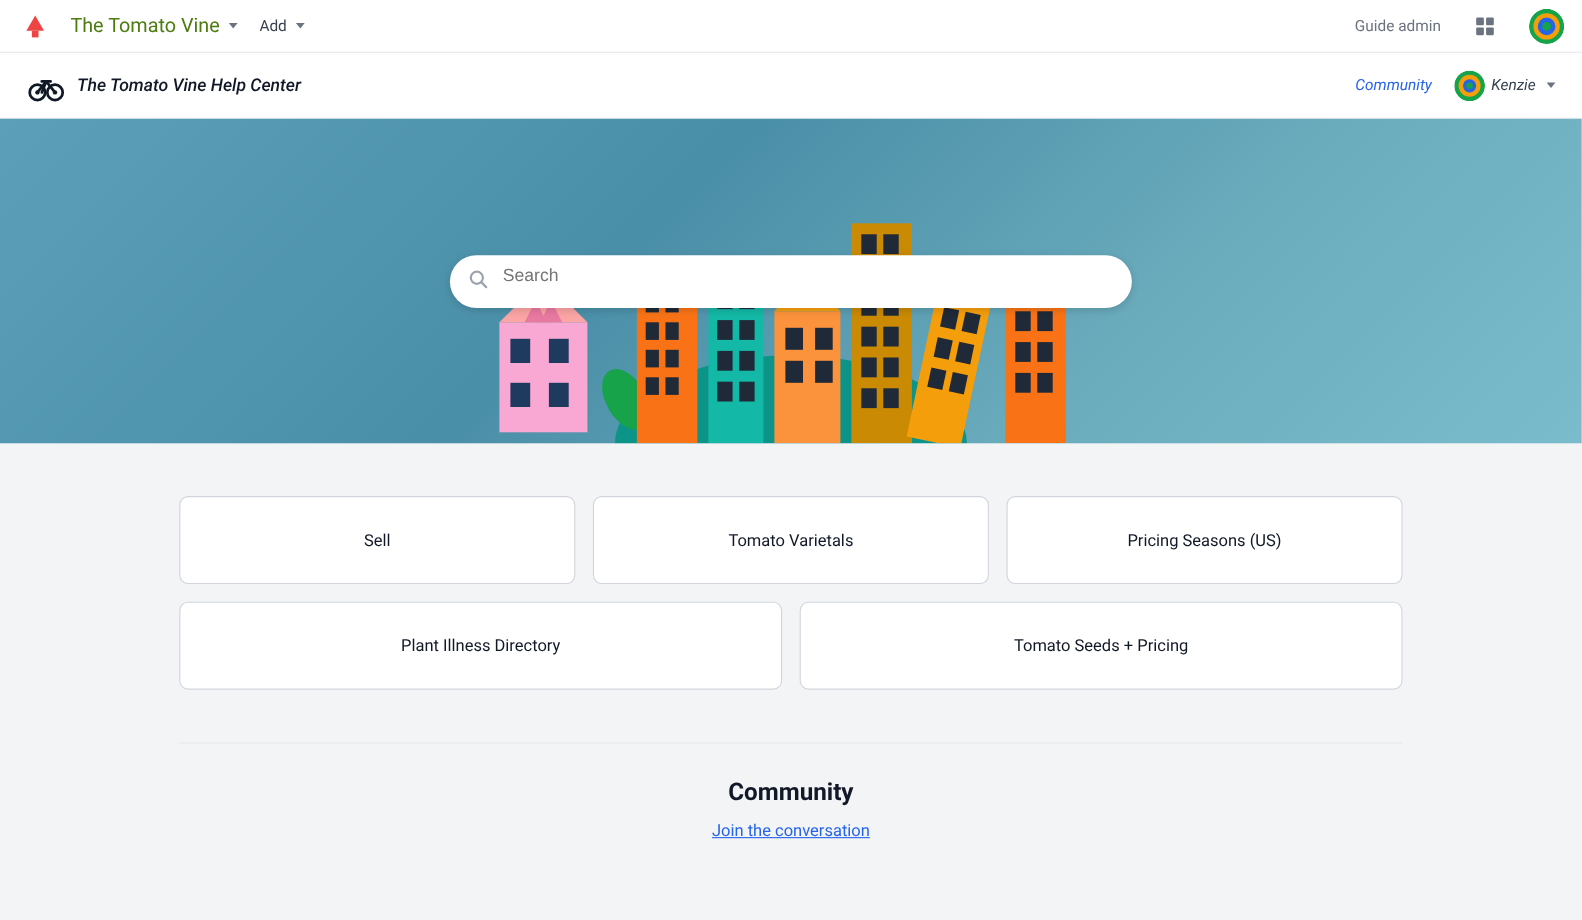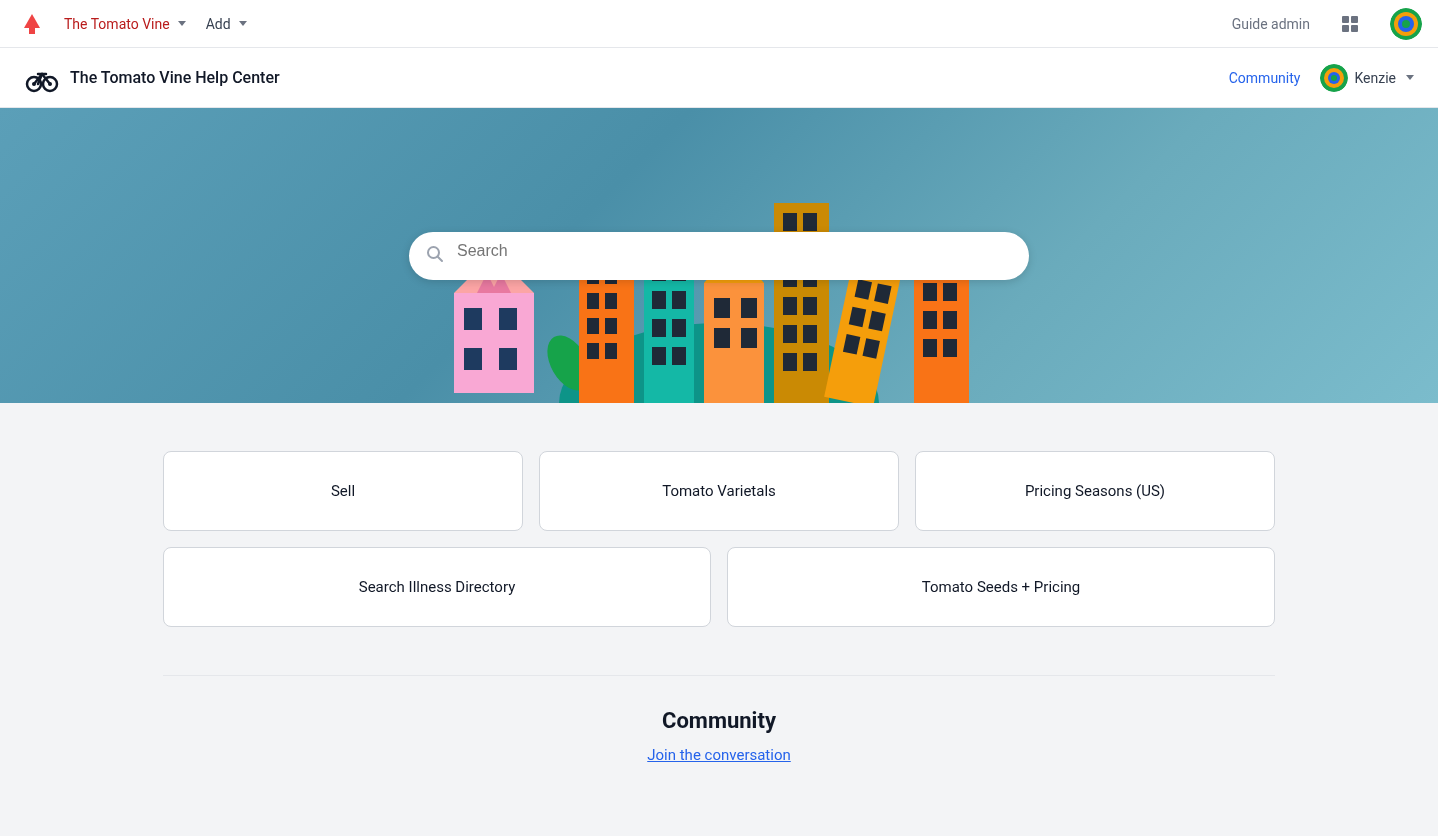--- a/index.html
+++ b/index.html
@@ -20,22 +20,22 @@
       height: 32px;
       display: flex;
       align-items: center;
       justify-content: center;
       margin-right: 8px;
     }
     .admin-bar-brand {
       display: flex;
       align-items: center;
       gap: 4px;
-      font-size: 14px;
-      color: #b91c1c;
+      font-size: 18px;
+      color: #4d7c0f;
       cursor: pointer;
       padding: 4px 8px;
       border-radius: 4px;
     }
     .admin-bar-add {
       display: flex;
       align-items: center;
       gap: 4px;
       font-size: 14px;
       color: #374151;
@@ -73,20 +73,21 @@
     }
 
     
     .help-header {
       display: flex;
       align-items: center;
       height: 60px;
       background: #fff;
       border-bottom: 1px solid #e5e7eb;
       padding: 0 24px;
+      font-style: italic;
     }
     .help-logo {
       display: flex;
       align-items: center;
       gap: 10px;
       font-size: 16px;
       color: #111827;
       font-weight: 500;
     }
     .help-logo-icon {
@@ -415,21 +416,21 @@
     <div class="card card-third">
       <span>Tomato Varietals</span>
     </div>
     <div class="card card-third">
       <span>Pricing Seasons (US)</span>
     </div>
   </div>
 
   <div class="cards-row">
     <div class="card card-half">
-      <span>Search Illness Directory</span>
+      <span>Plant Illness Directory</span>
     </div>
     <div class="card card-half">
       <span>Tomato Seeds + Pricing</span>
     </div>
   </div>
 
   <div class="divider"></div>
 
   <div class="community-section">
     <h2 class="community-title">Community</h2>

